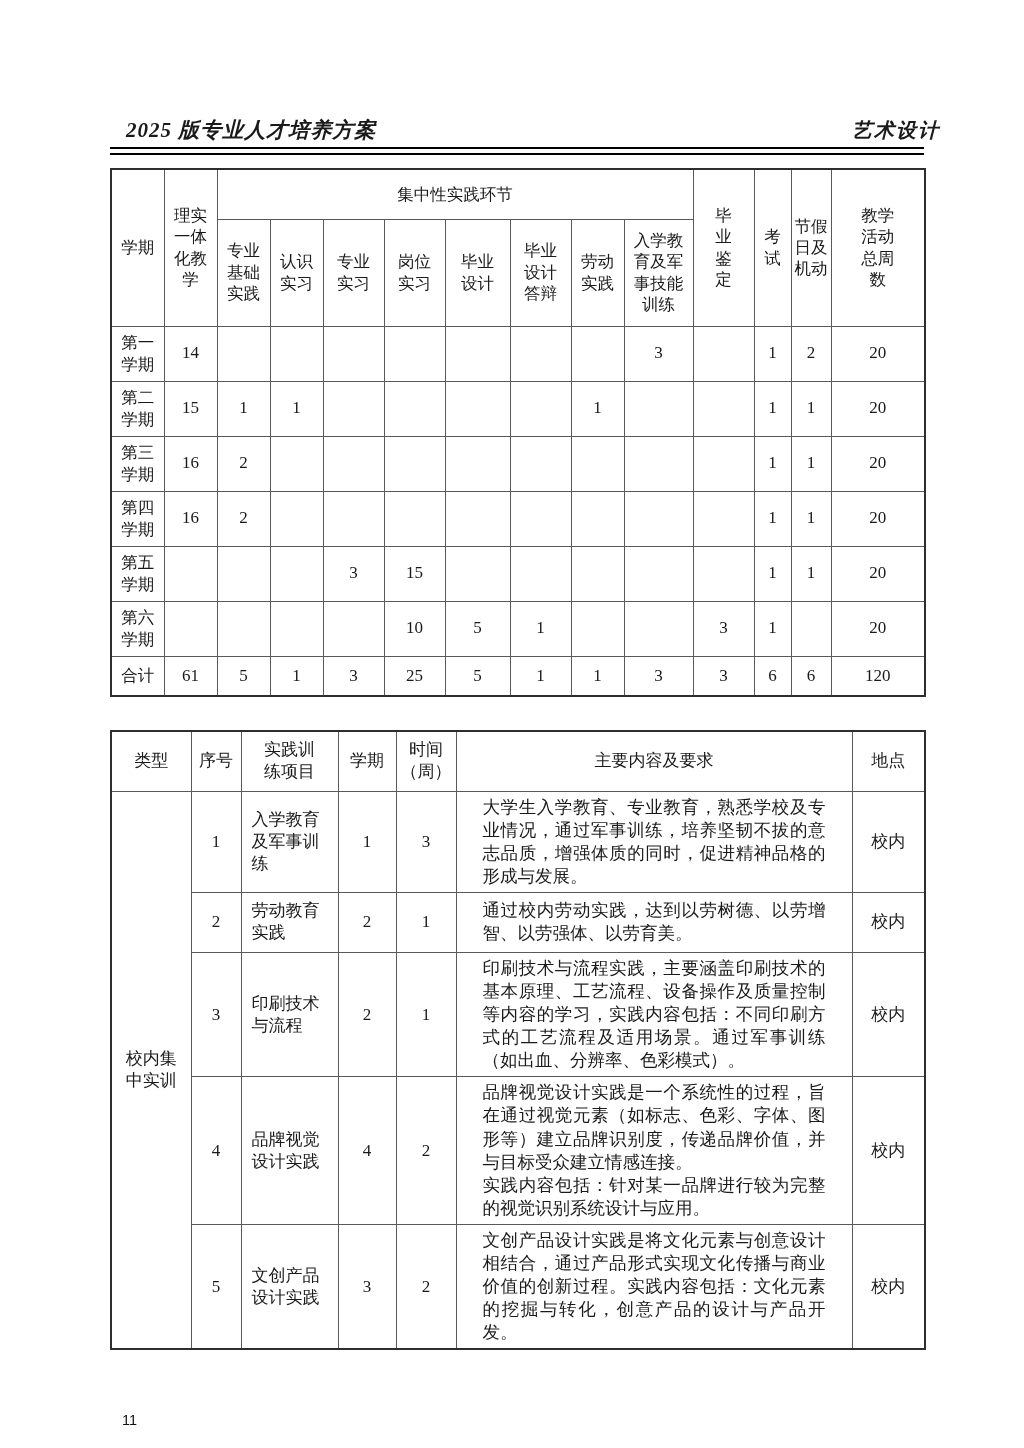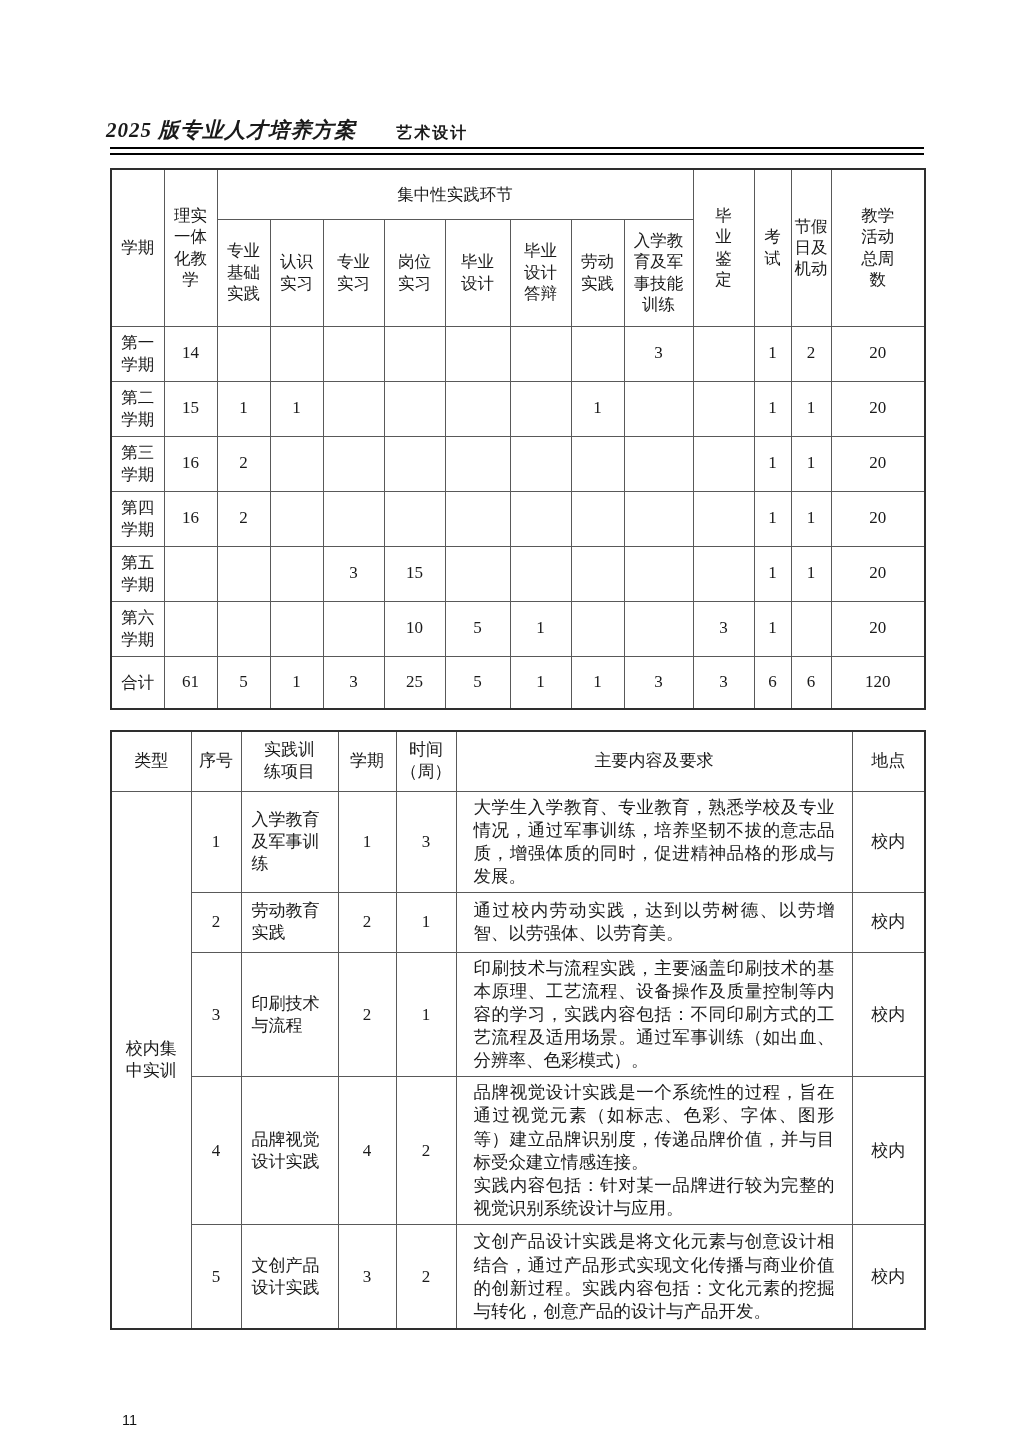--- a/index.html
+++ b/index.html
@@ -5,25 +5,25 @@
   * { box-sizing: border-box; margin: 0; padding: 0; }
   html, body { background: #ffffff; }
   body {
     width: 1024px; height: 1448px; position: relative;
     font-family: "Liberation Serif", "DejaVu Serif", serif;
     color: #1a1a1a;
   }
   .page { position: absolute; left: 0; top: 0; width: 1024px; height: 1448px; background: #fff; }
 
   .doc-header {
-    position: absolute; left: 106px; top: 116px; width: 814px;
-    display: flex; justify-content: flex-start; align-items: flex-end; gap: 40px;
+    position: absolute; left: 126px; top: 116px; width: 814px;
+    display: flex; justify-content: space-between; align-items: flex-end; gap: 40px;
   }
   .doc-header .h-left  { font-size: 21px; font-weight: bold; font-style: italic; letter-spacing: 1px; }
-  .doc-header .h-right { font-size: 16px; font-weight: bold; letter-spacing: 2px; }
+  .doc-header .h-right { font-size: 20px; font-weight: bold; font-style: italic; letter-spacing: 2px; }
   .double-rule {
     position: absolute; left: 110px; top: 147px; width: 814px; height: 8px;
     border-top: 2px solid #000; border-bottom: 2px solid #000;
   }
 
   table { border-collapse: collapse; table-layout: fixed; background: #fff; }
   td {
     border: 1px solid #595959;
     text-align: center; vertical-align: middle;
     font-size: 17px; line-height: 1.3;
@@ -32,41 +32,41 @@
   }
   .preline { white-space: pre-line; }
 
   
   .t1 { position: absolute; left: 110px; top: 168px; width: 814px; border: 2px solid #2e2e2e; }
   .t1 td { font-size: 16.5px; }
   .t1 .num { font-size: 17px; }
   .t1 tr.h1 { height: 50px; }
   .t1 tr.h2 { height: 107px; font-family: Liberation Serif, serif; }
   .t1 tr.r  { height: 55px; }
-  .t1 tr.rt { height: 53px; margin-left: 6px; }
+  .t1 tr.rt { height: 40px; margin-left: 6px; }
 
   
   .sec-title {
     position: absolute; left: 144px; top: 699px;
     font-size: 17.5px; letter-spacing: 0.5px;
   }
 
   
   .t2 { position: absolute; left: 110px; top: 730px; width: 814px; border: 2px solid #2e2e2e; }
   .t2 tr.h  { height: 60px; }
   .t2 tr.r1 { height: 100px; }
   .t2 tr.r2 { height: 60px; }
   .t2 tr.r3 { height: 122px; }
   .t2 tr.r4 { height: 133px; }
   .t2 tr.r5 { height: 105px; }
   .t2 .proj { text-align: left; padding-left: 10px; }
   .t2 .content-cell {
     text-align: justify; text-align-last: left;
     font-size: 17.5px; line-height: 1.32;
-    padding: 4px 17px;
+    padding: 4px 26px;
   }
 
   .page-num {
     position: absolute; left: 122px; top: 1412px;
     font-family: "Liberation Sans", sans-serif;
     font-size: 14.5px; color: #111;
   }
 </style>
 </head>
 <body>

